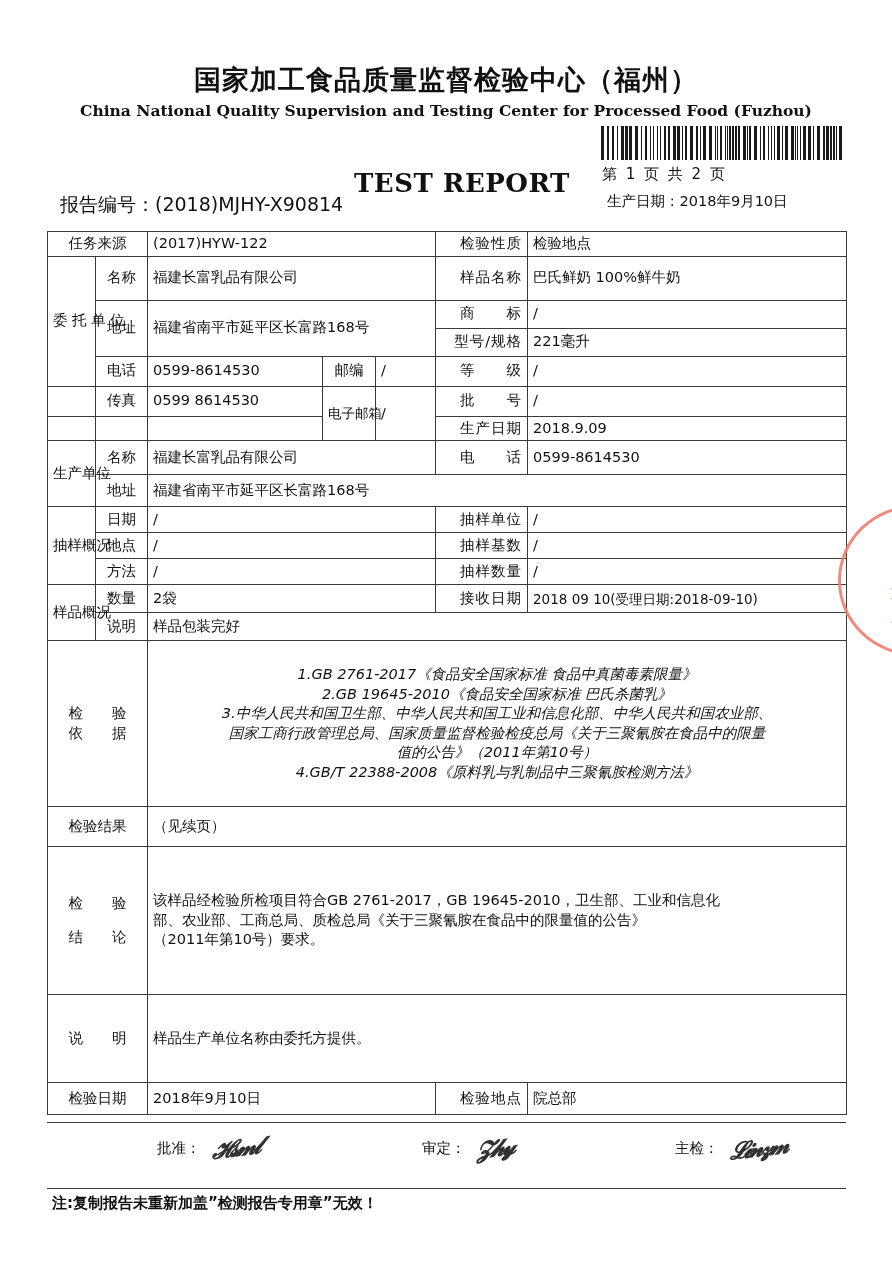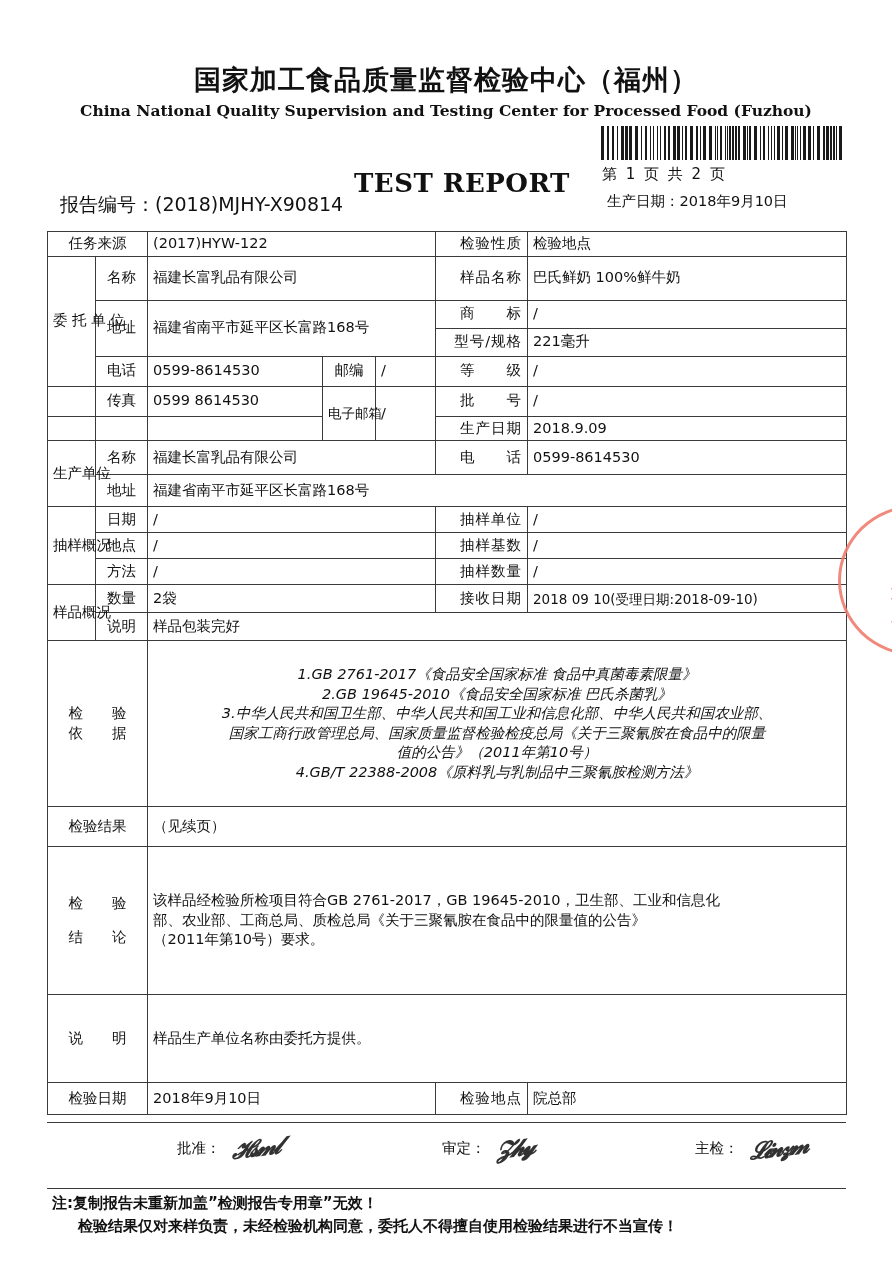--- a/index.html
+++ b/index.html
@@ -244,21 +244,20 @@
     top: 1124px;
     width: 799px;
     height: 62px;
   }
   .sig-group { position: absolute; top: 10px; }
   .sig-label {
     font-size: 14.5px;
     white-space: nowrap;
     display: inline-block;
     vertical-align: middle;
-    margin-left: 20px;
   }
   .sig-ink {
     display: inline-block;
     vertical-align: middle;
     margin-left: 6px;
     color: #151515;
     font-family: "DejaVu Serif", "Liberation Serif", serif;
     font-style: italic;
     font-size: 23px;
     transform: rotate(-7deg) skewX(-8deg);
@@ -556,16 +555,15 @@
     </div>
     <div class="sig-group sig-g3">
       <span class="sig-label">主检：</span>
       <span class="sig-ink">𝓛𝓲𝓷𝔃𝓶</span>
     </div>
   </div>
   <div class="hr-bot"></div>
 
   <div class="notes">
     <div class="n1">注:复制报告未重新加盖”检测报告专用章”无效！</div>
-    <div class="n2">检验结果仅对来样负责，未经检验机构同意，委托人不得擅自使用检验结果进行不当宣传！</div>
   </div>
 
 </div>
 
 </body></html>

